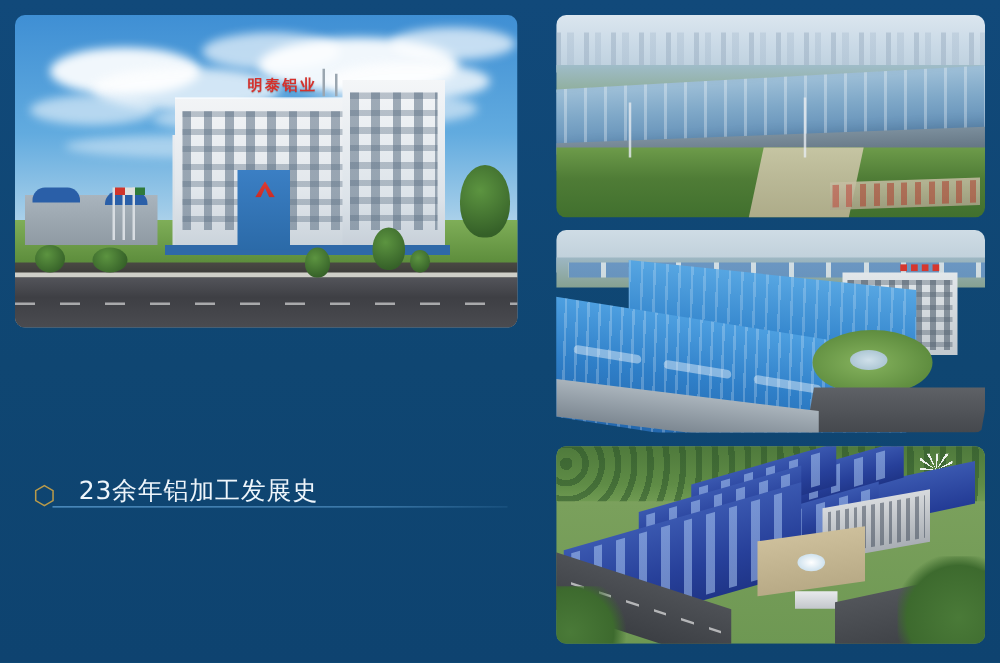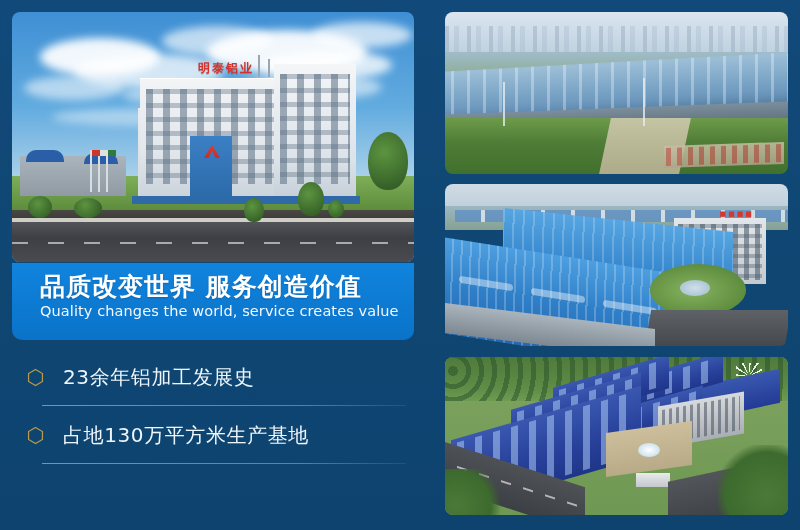--- a/index.html
+++ b/index.html
@@ -247,21 +247,21 @@
   .features {
     position: absolute;
     left: 2px;
     top: 336px;
     width: 400px;
   }
   .feature-row {
     position: relative;
     height: 58px;
     display: flex;
-    align-items: center;
+    align-items: flex-end;
     padding-left: 12px;
   }
   .feature-row::after {
     content: "";
     position: absolute;
     left: 28px;
     right: 8px;
     bottom: 0;
     height: 1px;
     background: linear-gradient(90deg, rgba(120,190,245,.72) 0%, rgba(120,190,245,.55) 70%, rgba(120,190,245,.12) 100%);
@@ -527,45 +527,33 @@
       <div class="roof-sign">明泰铝业</div>
 
       <div class="tree t1"></div>
       <div class="tree t2"></div>
       <div class="tree t3"></div>
       <div class="tree t4"></div>
       <div class="tree t5"></div>
       <div class="tree t6"></div>
     </div>
 
-    <div class="banner">
-      <div class="banner-cn">品质改变世界  服务创造价值</div>
-      <div class="banner-en">Quality changes the world, service creates value</div>
-    </div>
 
     <div class="features">
 
       <div class="feature-row">
         <span class="hex-icon">
           <svg viewBox="0 0 20 20" width="19" height="19" aria-hidden="true">
             <polygon points="10,1.6 17.3,5.8 17.3,14.2 10,18.4 2.7,14.2 2.7,5.8" fill="none" stroke="#b99a4a" stroke-width="1.3"></polygon>
           </svg>
         </span>
         <span class="feature-label">23余年铝加工发展史</span>
       </div>
 
 
-      <div class="feature-row">
-        <span class="hex-icon">
-          <svg viewBox="0 0 20 20" width="19" height="19" aria-hidden="true">
-            <polygon points="10,1.6 17.3,5.8 17.3,14.2 10,18.4 2.7,14.2 2.7,5.8" fill="none" stroke="#b99a4a" stroke-width="1.3"></polygon>
-          </svg>
-        </span>
-        <span class="feature-label">占地130万平方米生产基地</span>
-      </div>
 
     </div>
   </div>
 
   <div class="right-col">
 
     <div class="r-photo rp1">
       <div class="a1-sky"></div>
       <div class="a1-city"></div>
       <div class="a1-mid"></div>

